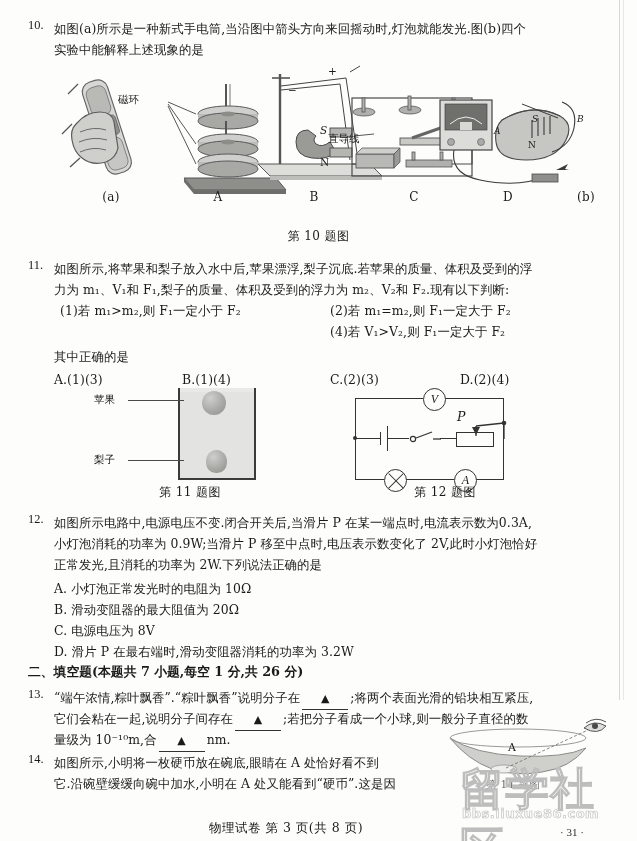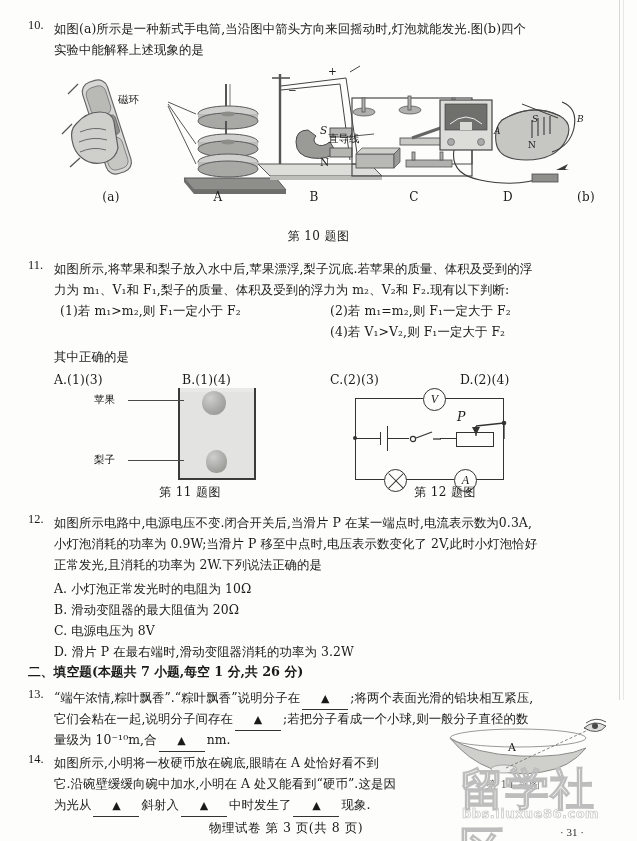--- a/index.html
+++ b/index.html
@@ -393,23 +393,20 @@
   <div class="q" style="left:54px;top:708px;width:568px;">
     <span>它们会粘在一起,说明分子间存在</span><span class="blank tri">▲</span><span>;若把分子看成一个小球,则一般分子直径的数</span>
   </div>
   <div class="q" style="left:54px;top:729px;width:568px;">
     <span>量级为 10⁻¹⁰m,合</span><span class="blank tri">▲</span><span>nm.</span>
   </div>
 
   <div class="qnum" style="left:28px;top:752px;">14.</div>
   <div class="q" style="left:54px;top:752px;width:390px;">如图所示,小明将一枚硬币放在碗底,眼睛在 A 处恰好看不到</div>
   <div class="q" style="left:54px;top:773px;width:390px;">它.沿碗壁缓缓向碗中加水,小明在 A 处又能看到“硬币”.这是因</div>
-  <div class="q" style="left:54px;top:794px;width:420px;">
-    <span>为光从</span><span class="blank tri">▲</span><span>斜射入</span><span class="blank tri">▲</span><span>中时发生了</span><span class="blank tri">▲</span><span>现象.</span>
-  </div>
 
   <svg width="180" height="70" style="position:absolute;left:442px;top:718px;">
     <path d="M8 20 q36 44 92 34 q28 -4 44 -24 q-22 10 -66 8 q-46 -2 -70 -18 z" fill="#cfcfcc" stroke="#8a8a87" stroke-width="1"></path>
     <ellipse cx="76" cy="20" rx="68" ry="9" fill="none" stroke="#9a9a97" stroke-width="1"></ellipse>
     <ellipse cx="62" cy="51" rx="13" ry="4" fill="#efefed" stroke="#9a9a97" stroke-width="0.8"></ellipse>
 
     <line x1="64" y1="50" x2="146" y2="12" stroke="#6a6a67" stroke-width="0.8" stroke-dasharray="3,2"></line>
 
     <g transform="translate(142,2)">
       <path d="M0 8 q10 -9 22 -2 q-8 10 -22 2 z" fill="#dedddb" stroke="#555" stroke-width="1"></path>

